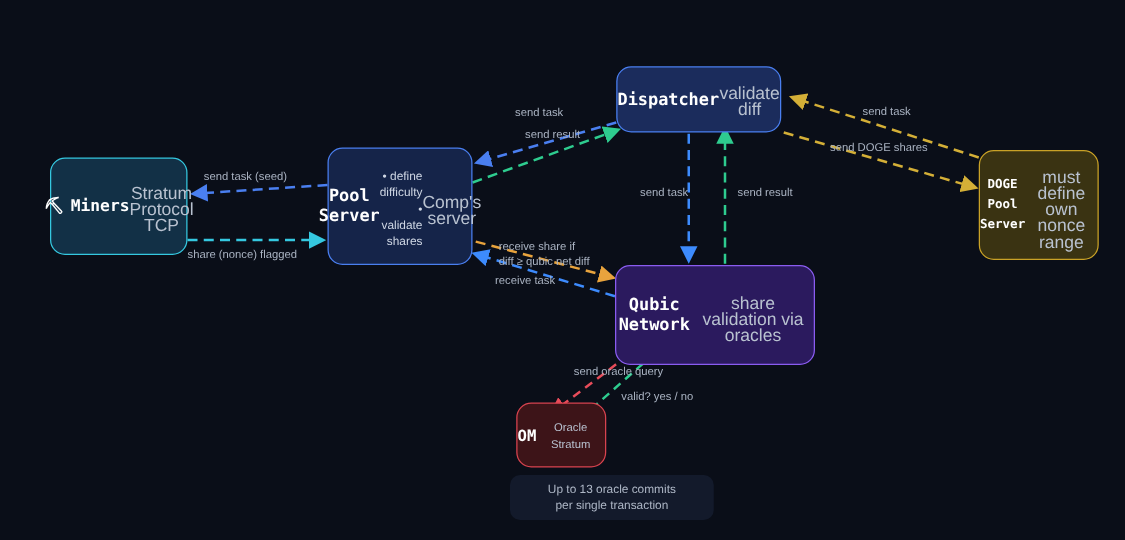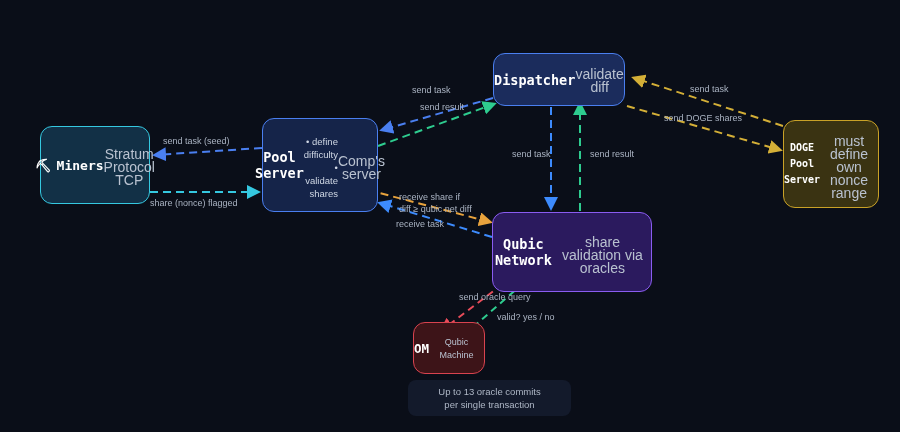--- a/index.html
+++ b/index.html
@@ -133,21 +133,21 @@
     </div>
   </div>
 
   <div class="node" id="qubic">
     <div class="title">Qubic Network</div>
     <div class="sub">share validation via oracles</div>
   </div>
 
   <div class="node" id="om">
     <div class="title">OM</div>
-    <div class="sub">Qubic Machine</div>
+    <div class="sub">Oracle Stratum</div>
   </div>
 
   <div class="node" id="note">
     <div class="sub">
       <div>Up to 13 oracle commits</div>
       <div>per single transaction</div>
     </div>
   </div>
 
   <div class="elabel" style="left:163px;top:136px">send task (seed)</div>

